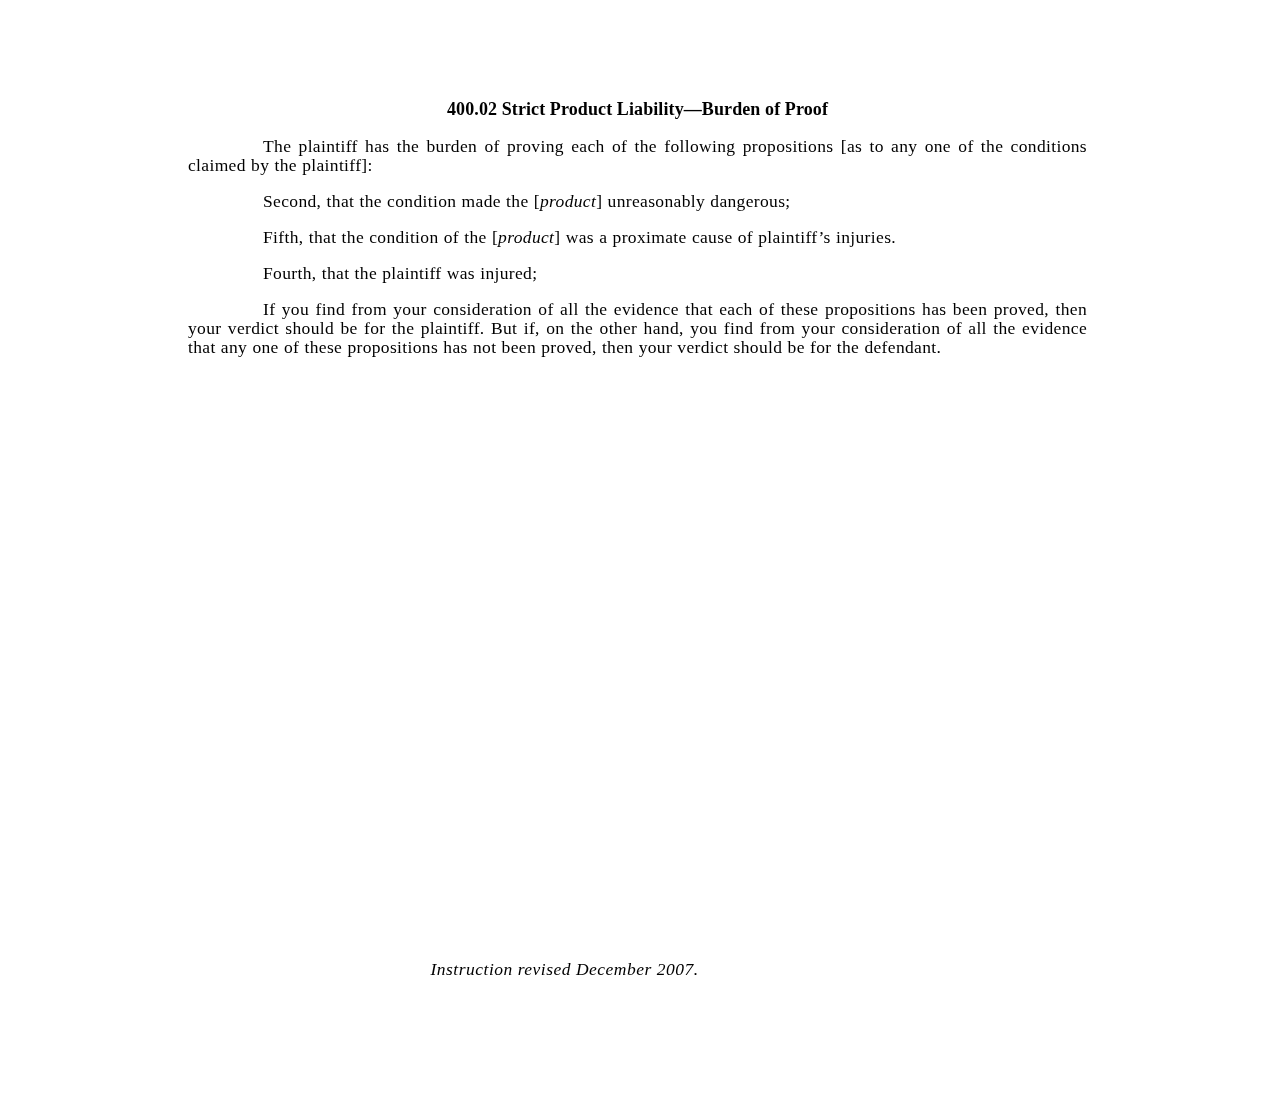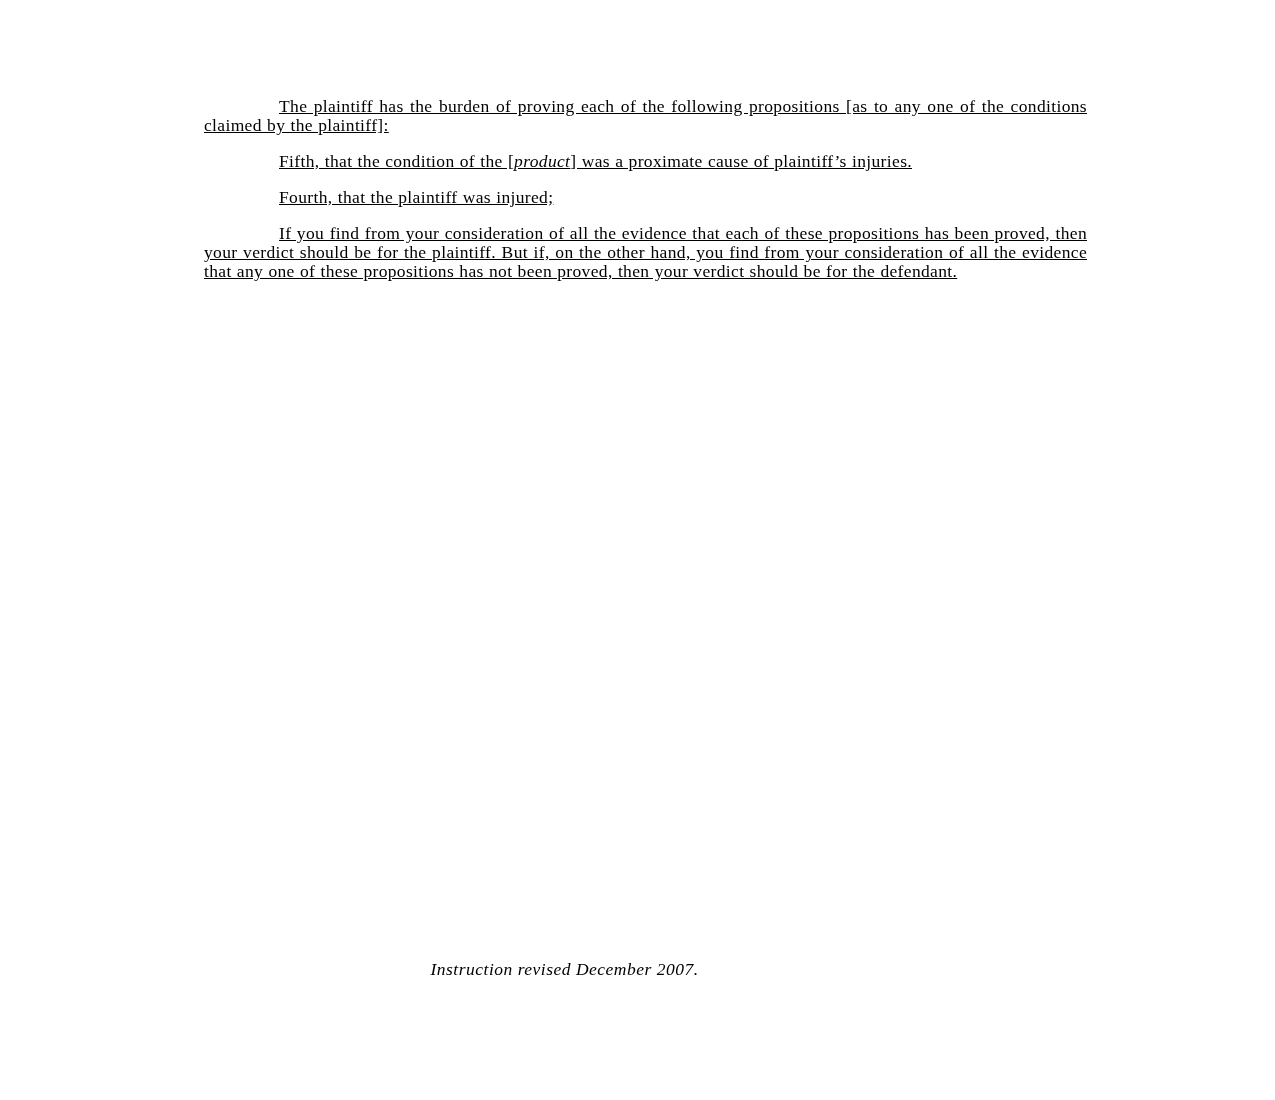--- a/index.html
+++ b/index.html
@@ -27,49 +27,52 @@
     text-align: center;
     margin: 0 0 16px 0;
     line-height: 24px;
     letter-spacing: 0.1px;
   }
   .para {
     font-size: 17.5px;
     line-height: 19px;
     text-align: justify;
     text-indent: 75px;
-    margin: 0 0 17px 16px;
+    margin: 0 0 17px 0;
     letter-spacing: 0.35px;
     word-spacing: 0.5px;
-    text-decoration: underline;
   }
   .para i {
     font-style: italic;
   }
   .footer {
     position: absolute;
     left: 0;
     width: 1129px;
     top: 959px;
     text-align: center;
     font-style: italic;
     font-size: 17.5px;
     letter-spacing: 0.5px;
   }
 </style>
 </head>
 <body>
 
 <div class="page">
+  <div class="title">400.02 Strict Product Liability—Burden of Proof</div>
 
   <p class="para">
     <span>The plaintiff has the burden of proving each of the following propositions [as to any one of the conditions claimed by the plaintiff]:</span>
   </p>
 
 
+  <p class="para">
+    <span>Second, that the condition made the [</span><i>product</i><span>] unreasonably dangerous;</span>
+  </p>
 
 
   <p class="para">
     <span>Fifth, that the condition of the [</span><i>product</i><span>] was a proximate cause of plaintiff’s injuries.</span>
   </p>
 
   <p class="para">
     <span>Fourth, that the plaintiff was injured;</span>
   </p>
 

